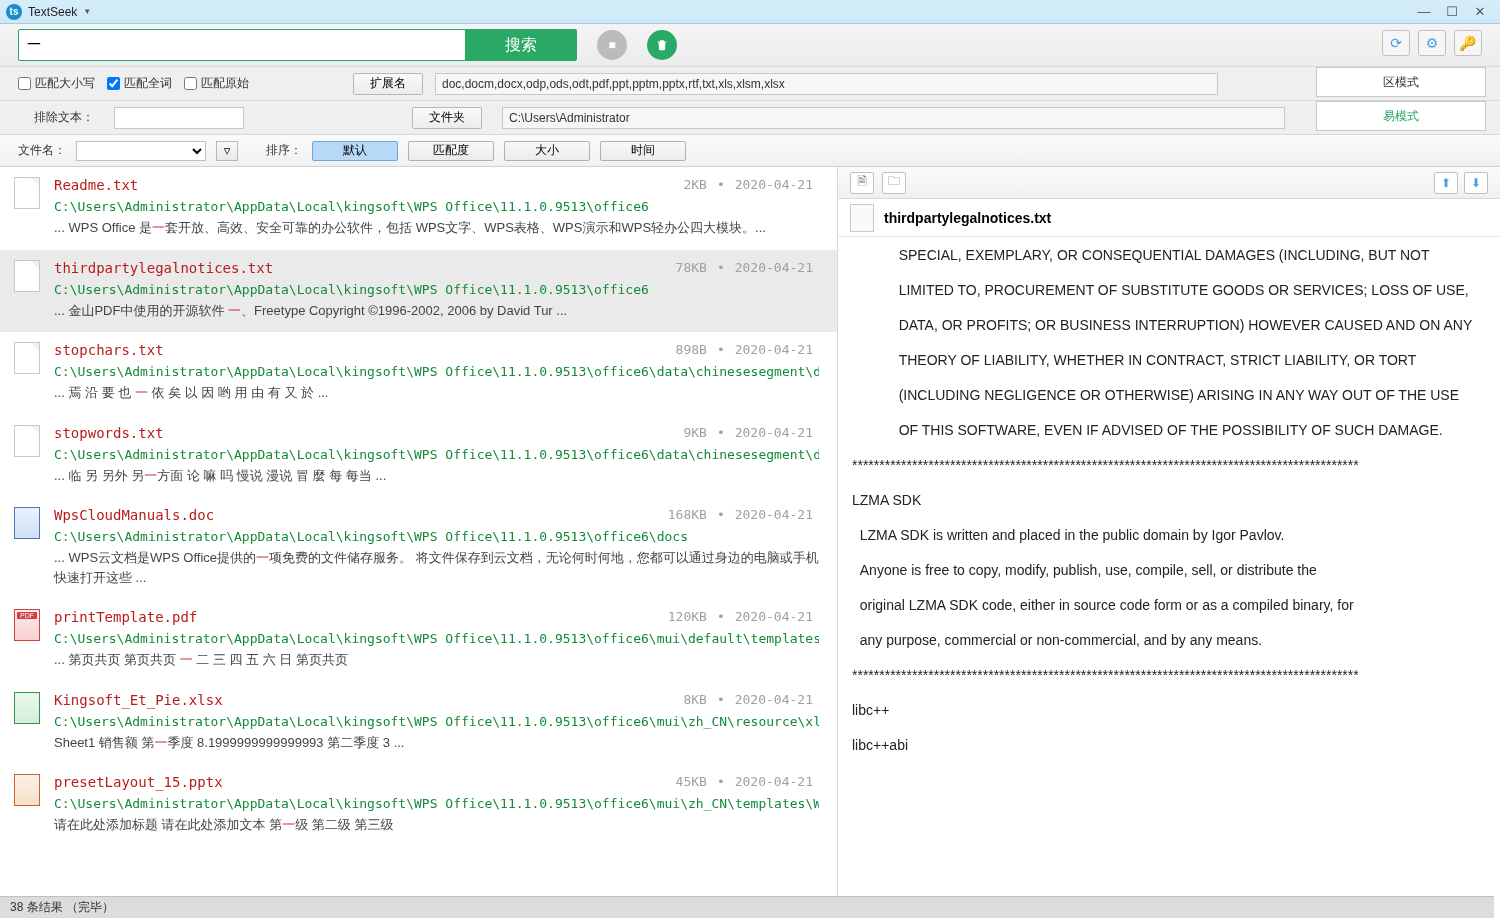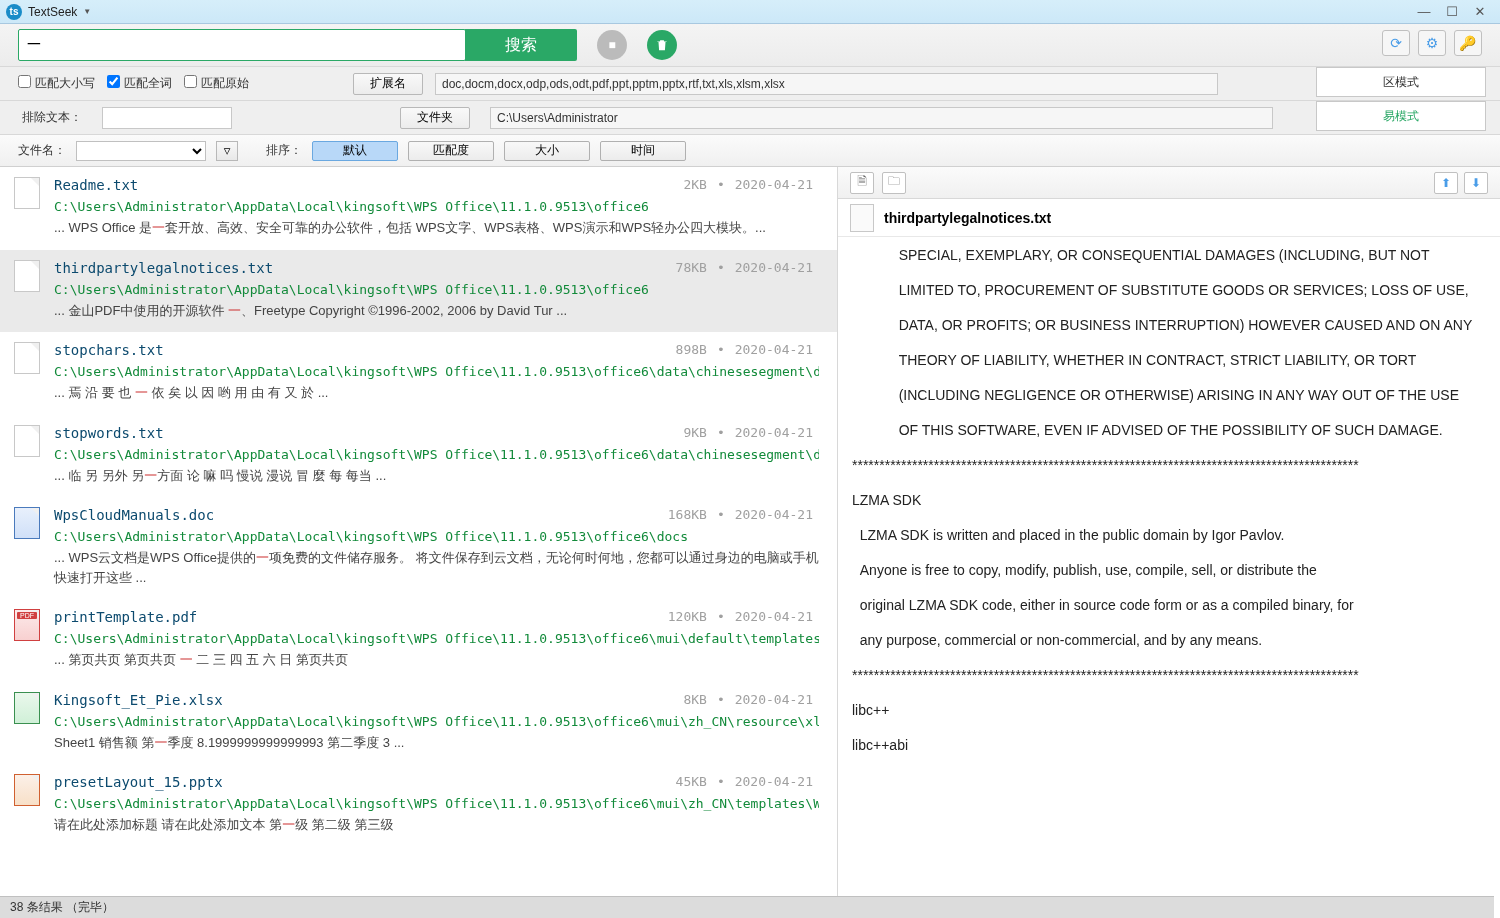--- a/index.html
+++ b/index.html
@@ -12,22 +12,22 @@
 .titlebar .winbtn { width: 28px; height: 20px; display: flex; align-items: center; justify-content: center; color: #555; font-size: 13px; }
 .topbar { height: 43px; background: linear-gradient(#f4f4f4,#ececec); border-bottom: 1px solid #d8d8d8; display: flex; align-items: center; padding: 0 18px; position: relative; }
 .searchbox { width: 448px; height: 32px; border: 1px solid #2aa866; border-radius: 2px; background: #fff; padding: 0 8px; font-size: 14px; }
 .searchbtn { width: 112px; height: 32px; background: #2aa866; color: #fff; border: none; font-size: 16px; border-radius: 0 2px 2px 0; margin-left: -1px;}
 .roundbtn { width: 30px; height: 30px; border-radius: 50%; display: inline-flex; align-items: center; justify-content: center; margin-left: 20px; }
 .roundbtn.stop { background: #bbb; color: #fff; }
 .roundbtn.trash { background: #2aa866; color: #fff; }
 .righttools { position: absolute; right: 18px; top: 6px; display: flex; gap: 8px; }
 .toolbtn { width: 28px; height: 26px; background: #f6f6f6; border: 1px solid #c0c0c0; border-radius: 3px; display: inline-flex; align-items: center; justify-content: center; color: #4a9de8; font-size: 14px; }
 .optionsrow { height: 34px; background: #efefef; border-bottom: 1px solid #d8d8d8; display: flex; align-items: center; padding: 0 18px; gap: 12px; position: relative; }
-.pathsrow { height: 34px; background: #efefef; border-bottom: 1px solid #d8d8d8; display: flex; align-items: center; padding: 0 22px; gap: 20px; position: relative; }
-.chk { display: inline-flex; gap: 4px; color: #333; }
+.pathsrow { height: 34px; background: #efefef; border-bottom: 1px solid #d8d8d8; display: flex; align-items: center; padding: 0 34px; gap: 20px; position: relative; }
+.chk { display: inline-flex; align-items: center; gap: 4px; color: #333; }
 .chk input { width: 13px; height: 13px; }
 .labelbtn { width: 70px; height: 22px; background: linear-gradient(#f9f9f9,#ececec); border: 1px solid #b8b8b8; border-radius: 2px; font-size: 12px; }
 .pathfield { flex: 0 0 783px; height: 22px; background: #f6f6f6; border: 1px solid #c8c8c8; padding: 0 6px; color: #333; display: flex; align-items: center; font-size: 12px; }
 .excltxt { width: 130px; height: 22px; border: 1px solid #c8c8c8; background: #fff; padding: 0 4px; }
 .modesbox { position: absolute; right: 18px; top: 0; width: 166px; border-radius: 13px; }
 .modebtn { width: 170px; height: 30px; background: #fff; border: 1px solid #c8c8c8; font-size: 12px; display: flex; align-items: center; justify-content: center; }
 .modebtn.active { color: #333; }
 .modebtn.easy { color: #2aa866; }
 .filterrow { height: 32px; background: linear-gradient(#fbfbfb,#f0f0f0); border-bottom: 1px solid #d0d0d0; display: flex; align-items: center; padding: 0 18px; gap: 10px; }
 .filterdrop { width: 130px; height: 20px; border: 1px solid #c0c0c0; background: #fff; }
@@ -41,21 +41,21 @@
 .result { padding: 10px 18px 12px 18px; border-bottom: 0; position: relative; }
 .result.selected { background: #eaeaea; }
 .result .icon { position: absolute; left: 14px; top: 10px; width: 26px; height: 32px; border: 1px solid #c8c8c8; background: #fff; }
 .result .icon::before { content: ""; position: absolute; right: 0; top: 0; border-style: solid; border-width: 0 8px 8px 0; border-color: transparent #f0f0f0 transparent transparent; }
 .result .icon.doc { border-color: #4a7abc; background: linear-gradient(#e8f0fc,#d0e0f8); }
 .result .icon.pdf { border-color: #d04040; background: linear-gradient(#fceaea,#f8d0d0); }
 .result .icon.xlsx { border-color: #3a9050; background: linear-gradient(#eaf8ec,#d0f0d8); }
 .result .icon.pptx { border-color: #d06030; background: linear-gradient(#fcf0e8,#f8e0c8); }
 .result .icon .ilabel{ position:absolute; top:2px; left:2px; right:2px; font-size:7px; text-align:center; color:#fff; background:#d04040; border-radius:1px;}
 .result .body { margin-left: 36px; }
-.result .fname { color: #0c4a6e; font-family: Consolas, monospace; font-size: 14px; }
+.result .fname { color: #b91c1c; font-family: Consolas, monospace; font-size: 14px; }
 .result .fpath { color: #128a3a; font-family: Consolas, monospace; font-size: 13px; margin-top: 6px; white-space: nowrap; overflow: hidden; }
 .result .snippet { color: #444; font-size: 13px; margin-top: 4px; line-height: 1.5; }
 .result .snippet .hl { color: #cc3333; }
 .result .meta { position: absolute; right: 24px; top: 10px; color: #a0a0a0; font-family: Consolas, monospace; font-size: 13px; }
 .result .meta .dot { margin: 0 10px; }
 .rightpane { flex: 1; display: flex; flex-direction: column; }
 .previewbar { height: 32px; background: linear-gradient(#fbfbfb,#f0f0f0); border-bottom: 1px solid #d8d8d8; display: flex; align-items: center; padding: 0 12px; gap: 8px; }
 .pvbtn { width: 24px; height: 22px; border: 1px solid #c0c0c0; background: #fff; display: flex; align-items: center; justify-content: center; color: #666; border-radius: 2px;}
 .pvnav { margin-left: auto; display: flex; gap: 6px; }
 .pvnav .pvbtn { color: #4a9de8; }

